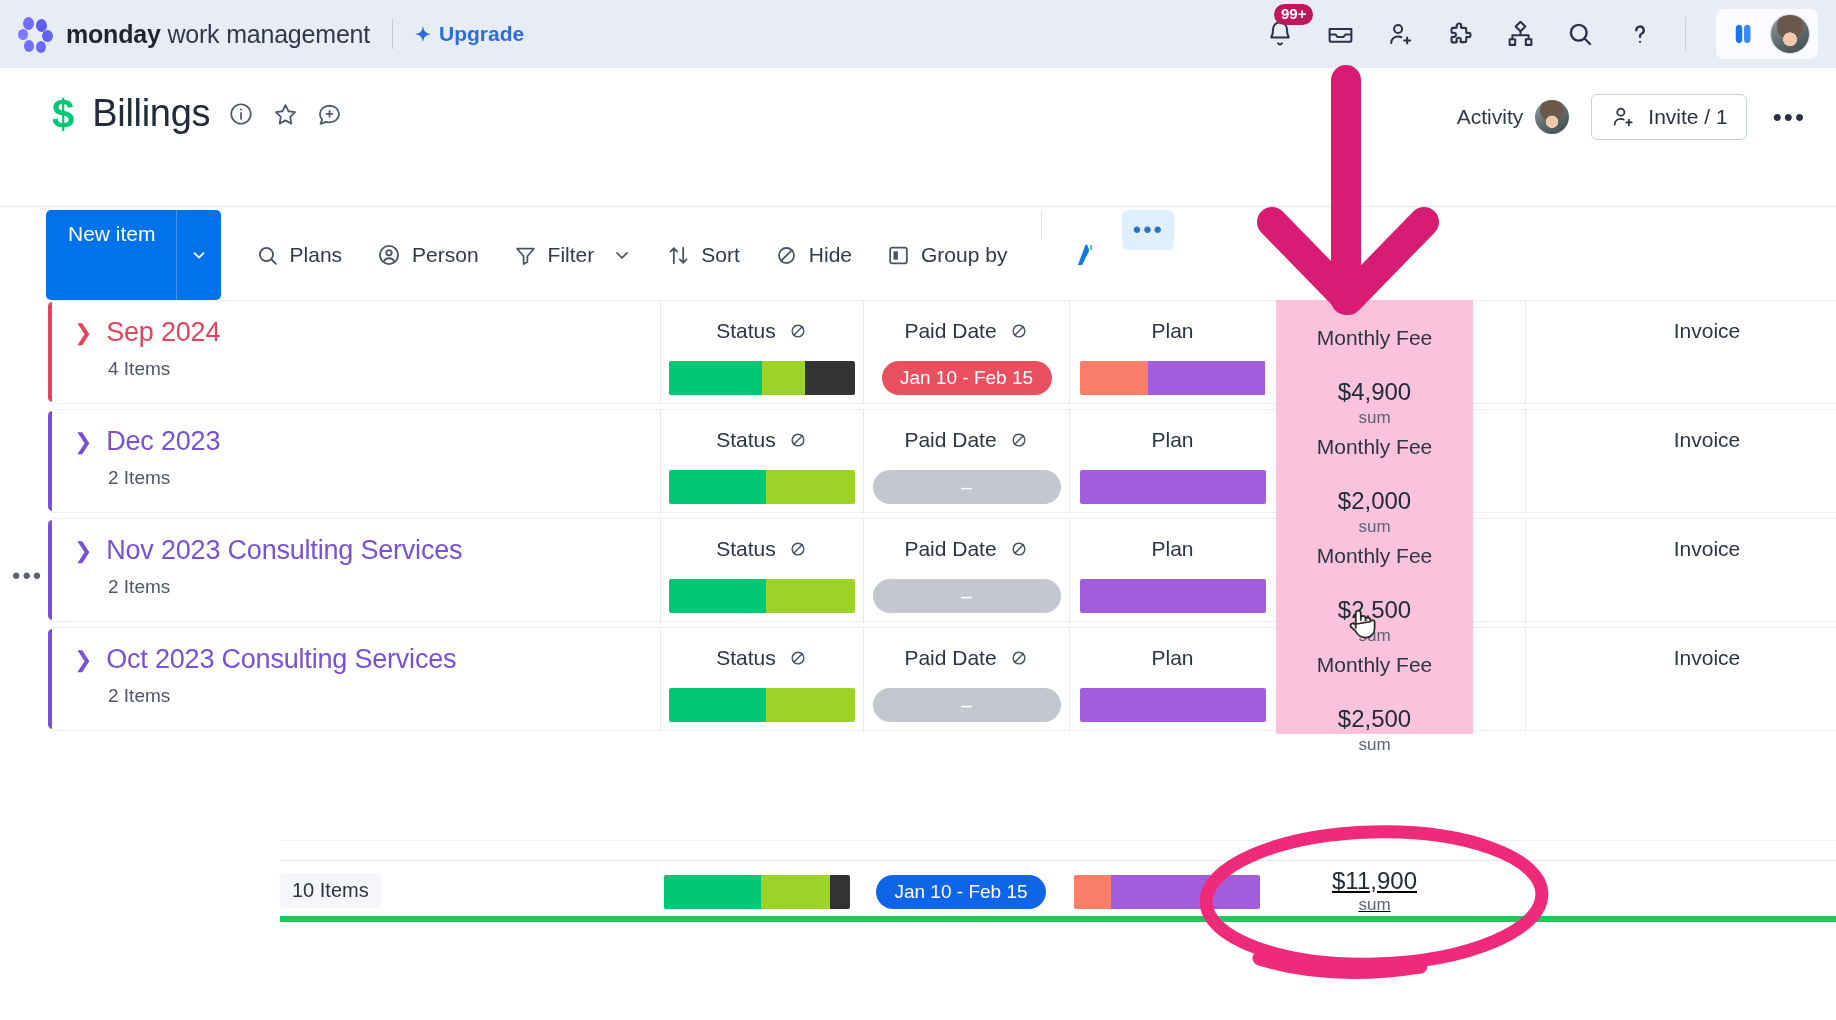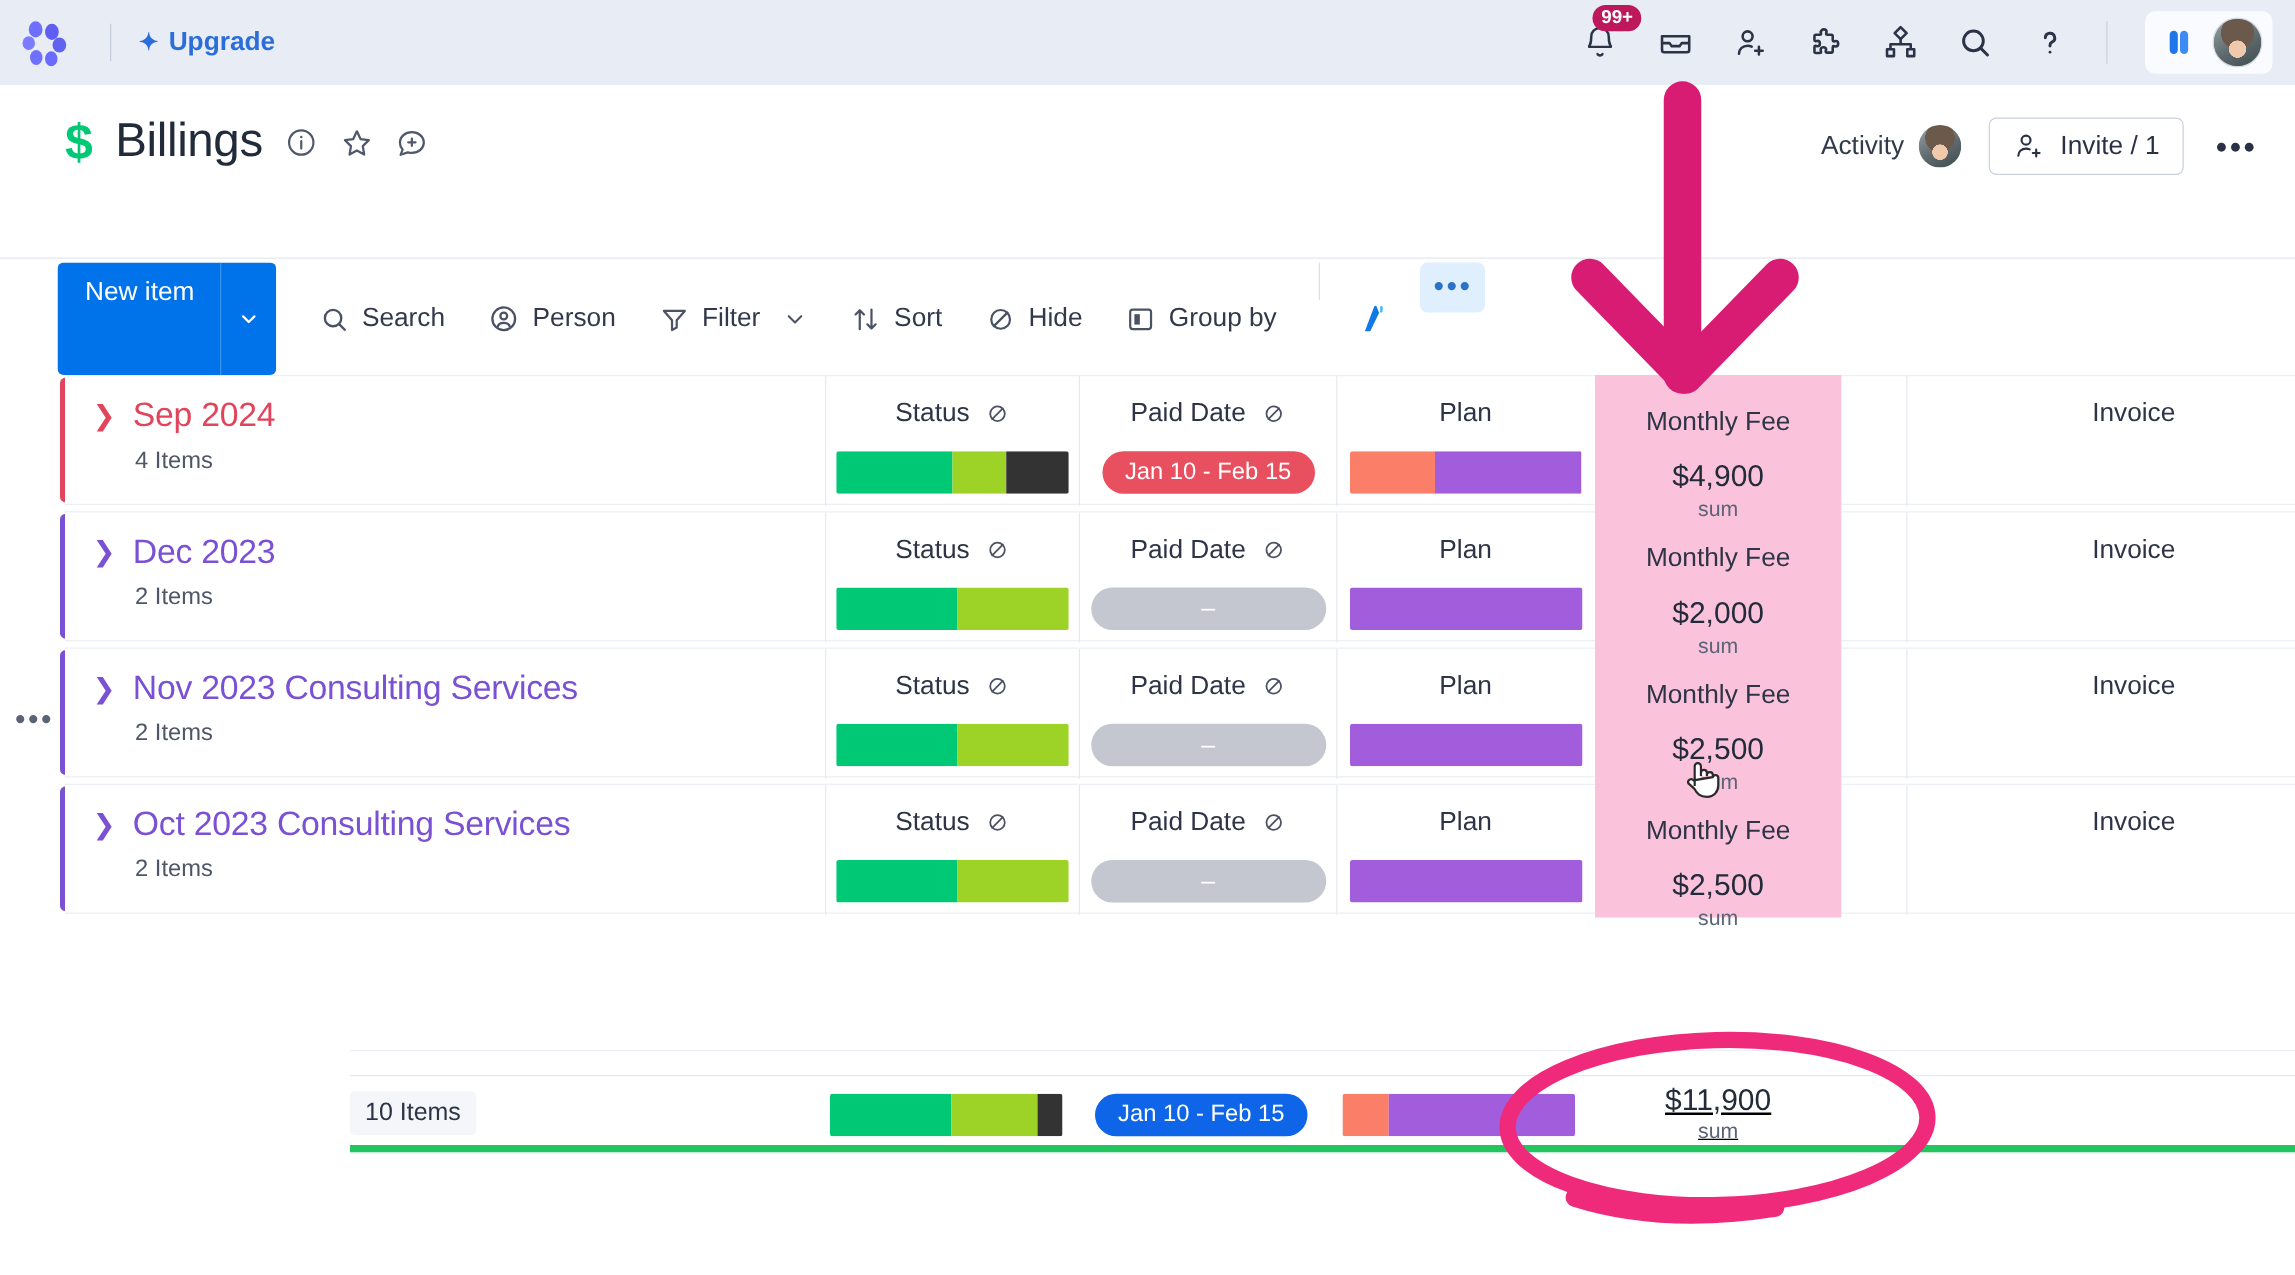--- a/index.html
+++ b/index.html
@@ -104,21 +104,21 @@
   .cell { position:absolute; top:0; height:104px; border-left:1px solid #e6eaf0; }
   .cell .chead { text-align:center; font-size:21px; color:#2d3446; padding-top:18px; display:flex; align-items:center; justify-content:center; gap:12px;}
   .eye { color:#4a5264; display:inline-flex; }
   .barwrap { position:absolute; left:50%; transform:translateX(-50%); top:60px; display:flex; height:34px; border-radius:2px; overflow:hidden; }
   .pill { position:absolute; left:50%; transform:translateX(-50%); top:60px; height:34px; min-width:160px;
     border-radius:17px; display:flex; align-items:center; justify-content:center; color:#fff; font-size:19px; }
   .pill.gray { background:#c5c7d0; min-width:188px; }
   .pill.gray span { color:#ffffff; font-size:20px; }
   .fee-inner { text-align:center; padding-top:26px; }
   .fee-title { font-size:21px; color:#2d3446;}
-  .fee-amount { font-size:24px; color:#222b3a; margin-top:18px;}
+  .fee-amount { font-size:24px; color:#222b3a; margin-top:28px;}
   .fee-sum { font-size:17px; color:#5b6377; margin-top:2px;}
 
   .inv-head { text-align:center; font-size:21px; color:#2d3446; padding-top:18px;}
 
   
   .summary { position:absolute; left:280px; top:860px; width:1556px; height:62px;
     background:#fff; border-top:1px solid #e6eaf0; border-bottom:6px solid #22c55e;}
   .sum-items { position:absolute; left:0; top:12px; background:#f4f6f9; border-radius:4px; padding:6px 12px; font-size:20px; color:#2d3446;}
   .sum-bar { position:absolute; top:14px; height:34px; display:flex; border-radius:2px; overflow:hidden;}
   .sum-pill { position:absolute; top:14px; height:34px; background:#0f65e8; border-radius:17px; color:#fff;
@@ -140,20 +140,23 @@
 
   <div class="topbar">
     <div class="logo-dots">
       <i></i>
         <i></i>
         <i></i>
         <i></i>
         <i></i>
         <i></i>
     </div>
+    <div class="brand">
+      <b>monday</b><span class="light"> work management</span>
+    </div>
     <div class="vdiv"></div>
     <div class="upgrade">
       <span class="spark">✦</span>
       <span>Upgrade</span>
     </div>
 
     <div class="top-right">
       <div class="ticon">
         <span class="badge">99+</span>
         <svg width="28" height="28" viewBox="0 0 24 24" fill="none" stroke="currentColor" stroke-width="1.7" stroke-linecap="round">
@@ -288,21 +291,21 @@
       </div>
     </div>
 
     <div class="tbtn">
       <span class="ic">
         <svg width="25" height="25" viewBox="0 0 24 24" fill="none" stroke="currentColor" stroke-width="1.8" stroke-linecap="round">
             <circle cx="11" cy="11" r="6.3"></circle>
             <path d="M15.6 15.6 20 20"></path>
           </svg>
       </span>
-      <span>Search</span>
+      <span>Plans</span>
     </div>
 
     <div class="tbtn">
       <span class="ic">
         <svg width="26" height="26" viewBox="0 0 24 24" fill="none" stroke="currentColor" stroke-width="1.7">
             <circle cx="12" cy="12" r="8.4"></circle>
             <circle cx="12" cy="10" r="2.5"></circle>
             <path d="M7.3 18.2c.6-2.2 2.5-3.2 4.7-3.2s4.1 1 4.7 3.2"></path>
           </svg>
       </span>

